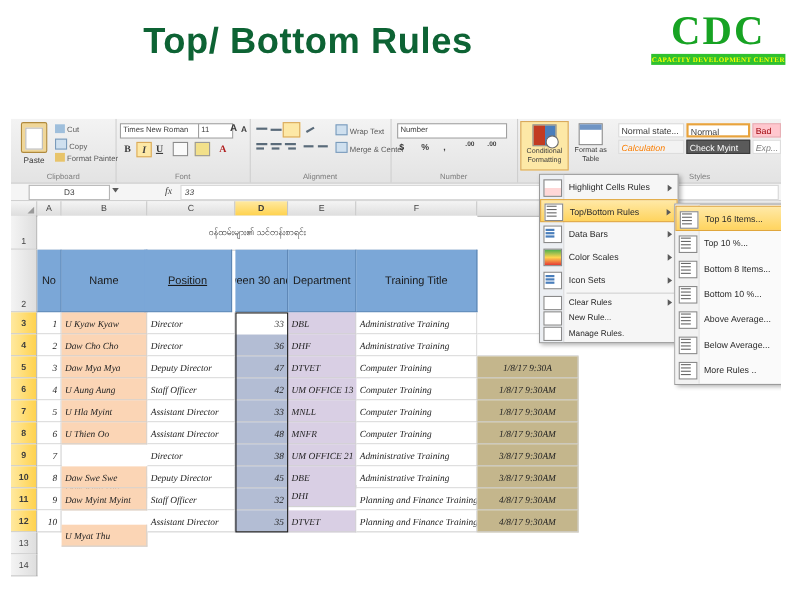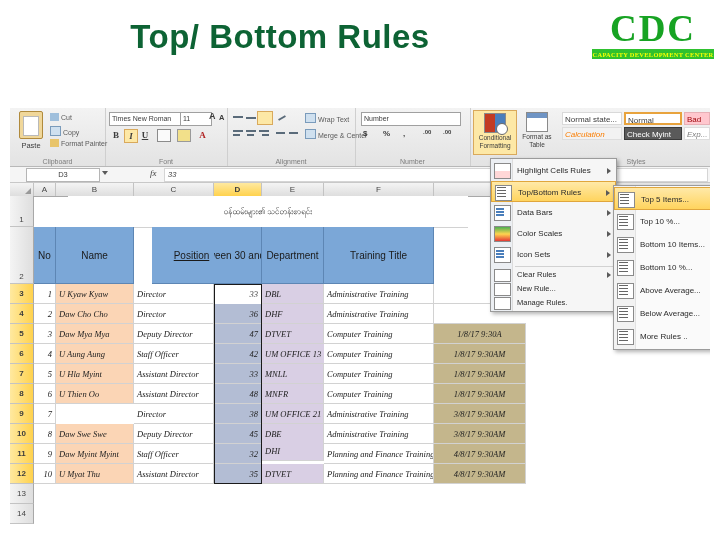--- a/index.html
+++ b/index.html
@@ -147,21 +147,21 @@
   .c-pos  {background:#fff;}
   .c-age  {background:#b3bdd4;text-align:right;}
   .c-dept {background:#d9cfe4;}
   .c-tt   {background:#fff;}
   .c-date {background:#c4b68c;text-align:center;}
   .hdr    {background:#7ba7d7;color:#1a1a1a;text-align:center;font-style:normal;
            font-family:"Liberation Sans",sans-serif;font-size:10px;
            display:flex;align-items:center;justify-content:center;line-height:10px;
            border-right:1px solid #5d86b4;border-bottom:1px solid #5d86b4;}
   #title-cell{position:absolute;background:#fff;font-size:8px;text-align:left;color:#2a2a2a;
-       border-bottom:1px solid #d2d2d2;display:flex;align-items:center;justify-content:center;margin-left:34px;}
+       border-bottom:1px solid #d2d2d2;display:flex;align-items:center;justify-content:center;}
   #age-selection{position:absolute;border:1.5px solid #1a1a1a;box-sizing:border-box;pointer-events:none;}
   #active-cell{position:absolute;background:#ffffff;}
 
   
   #cf-menu{position:absolute;left:480px;top:50px;width:125px;background:#f6f6f6;
      border:1px solid #9b9b9b;box-shadow:2px 2px 4px rgba(0,0,0,.3);z-index:30;padding:1px 0;}
   #cf-menu .strip{position:absolute;left:0;top:0;bottom:0;width:21px;background:#eceff3;border-right:1px solid #dcdcdc;}
   .mi{position:relative;height:21px;line-height:21px;padding-left:26px;font-size:8px;color:#2a2a2a;white-space:nowrap;}
   .mi.small{height:14px;line-height:14px;font-size:7.5px;}
   .mi.active{background:linear-gradient(#ffe9a8,#ffd45e);border:1px solid #e0a63c;box-sizing:border-box;}
@@ -326,21 +326,21 @@
       <div class="rowh sel" style="top: 201px; height: 20px; line-height: 20px;">8</div>
       <div class="rowh sel" style="top: 221px; height: 20px; line-height: 20px;">9</div>
       <div class="rowh sel" style="top: 241px; height: 20px; line-height: 20px;">10</div>
       <div class="rowh sel" style="top: 261px; height: 20px; line-height: 20px;">11</div>
       <div class="rowh sel" style="top: 281px; height: 20px; line-height: 20px;">12</div>
       <div class="rowh" style="top: 301px; height: 20px; line-height: 20px;">13</div>
       <div class="rowh" style="top: 321px; height: 20px; line-height: 20px;">14</div>
       <div id="title-cell" style="left: 24px; width: 400px; top: 13px; height: 31px;">ဝန်ထမ်းများ၏ သင်တန်းစာရင်း</div>
       <div class="cell hdr" style="left: 24px; width: 22px; top: 44px; height: 57px; line-height: 57px;">No</div>
       <div class="cell hdr" style="left: 46px; width: 78px; top: 44px; height: 57px; line-height: 57px;">Name</div>
-      <div class="cell hdr" style="left: 142px; width: 80px; top: 44px; height: 57px; line-height: 57px; text-decoration: underline;">Position</div>
+      <div class="cell hdr" style="left: 121px; width: 80px; top: 44px; height: 57px; line-height: 57px; text-decoration: underline;">Position</div>
       <div class="cell hdr" style="left: 204px; width: 48px; top: 44px; height: 57px; line-height: 57px;">Age between 30 and 50 Year</div>
       <div class="cell hdr" style="left: 252px; width: 62px; top: 44px; height: 57px; line-height: 57px;">Department</div>
       <div class="cell hdr" style="left: 314px; width: 110px; top: 44px; height: 57px; line-height: 57px;">Training Title</div>
       <div class="cell c-no" style="left: 24px; width: 22px; top: 101px; height: 20px; line-height: 20px;">1</div>
       <div class="cell c-name" style="left: 46px; width: 78px; top: 101px; height: 20px; line-height: 20px;">U Kyaw Kyaw</div>
       <div class="cell c-pos" style="left: 124px; width: 80px; top: 101px; height: 20px; line-height: 20px;">Director</div>
       <div class="cell c-age" style="left: 204px; width: 48px; top: 101px; height: 20px; line-height: 20px;">33</div>
       <div class="cell c-dept" style="left: 252px; width: 62px; top: 101px; height: 20px; line-height: 20px;">DBL</div>
       <div class="cell c-tt" style="left: 314px; width: 110px; top: 101px; height: 20px; line-height: 20px;">Administrative Training</div>
       <div class="cell c-date" style="left: 424px; width: 92px; top: 101px; height: 20px; line-height: 20px; background: rgb(255, 255, 255); border-right: none;"></div>
@@ -394,21 +394,21 @@
       <div class="cell c-tt" style="left: 314px; width: 110px; top: 241px; height: 20px; line-height: 20px;">Administrative Training</div>
       <div class="cell c-date" style="left: 424px; width: 92px; top: 241px; height: 20px; line-height: 20px;">3/8/17 9:30AM</div>
       <div class="cell c-no" style="left: 24px; width: 22px; top: 261px; height: 20px; line-height: 20px;">9</div>
       <div class="cell c-name" style="left: 46px; width: 78px; top: 261px; height: 20px; line-height: 20px;">Daw Myint Myint</div>
       <div class="cell c-pos" style="left: 124px; width: 80px; top: 261px; height: 20px; line-height: 20px;">Staff Officer</div>
       <div class="cell c-age" style="left: 204px; width: 48px; top: 261px; height: 20px; line-height: 20px;">32</div>
       <div class="cell c-dept" style="left: 252px; width: 62px; top: 258px; height: 20px; line-height: 20px;">DHI</div>
       <div class="cell c-tt" style="left: 314px; width: 110px; top: 261px; height: 20px; line-height: 20px;">Planning and Finance Training</div>
       <div class="cell c-date" style="left: 424px; width: 92px; top: 261px; height: 20px; line-height: 20px;">4/8/17 9:30AM</div>
       <div class="cell c-no" style="left: 24px; width: 22px; top: 281px; height: 20px; line-height: 20px;">10</div>
-      <div class="cell c-name" style="left: 46px; width: 78px; top: 281px; height: 20px; line-height: 20px;">U Myat Thu</div>
+      <div class="cell c-name" style="left: 46px; width: 78px; top: 294px; height: 20px; line-height: 20px;">U Myat Thu</div>
       <div class="cell c-pos" style="left: 124px; width: 80px; top: 281px; height: 20px; line-height: 20px;">Assistant Director</div>
       <div class="cell c-age" style="left: 204px; width: 48px; top: 281px; height: 20px; line-height: 20px;">35</div>
       <div class="cell c-dept" style="left: 252px; width: 62px; top: 281px; height: 20px; line-height: 20px;">DTVET</div>
       <div class="cell c-tt" style="left: 314px; width: 110px; top: 281px; height: 20px; line-height: 20px;">Planning and Finance Training</div>
       <div class="cell c-date" style="left: 424px; width: 92px; top: 281px; height: 20px; line-height: 20px;">4/8/17 9:30AM</div>
       <div id="active-cell" style="left: 204px; width: 48px; top: 101px; height: 20px; line-height: 20px; text-align: right; padding-right: 4px; box-sizing: border-box; font-family: &quot;Liberation Serif&quot;, serif; font-style: italic; font-size: 8.5px;">33</div>
       <div id="age-selection" style="left: 204px; width: 48px; top: 101px; height: 200px;"></div>
     </div>
 
   <div id="cf-menu">
@@ -419,22 +419,22 @@
       <div class="mi"><span class="mico ic-scale"></span><span>Color Scales</span><span class="arr"></span></div>
       <div class="mi"><span class="mico ic-bars"></span><span>Icon Sets</span><span class="arr"></span></div>
       <div class="msep"></div>
       <div class="mi small"><span class="mico"></span><span>Clear Rules</span><span class="arr"></span></div>
       <div class="mi small"><span class="mico"></span><span>New Rule...</span></div>
       <div class="mi small"><span class="mico"></span><span>Manage Rules.</span></div>
     </div>
 
   <div id="cf-submenu">
     <div class="strip"></div>
-  <div class="mi active"><span class="mico ic-top"></span><span>Top 5 Items...</span></div>
+  <div class="mi active"><span class="mico ic-top"></span><span>Top 16 Items...</span></div>
       <div class="mi"><span class="mico ic-top"></span><span>Top 10 %...</span></div>
-      <div class="mi"><span class="mico ic-top"></span><span>Bottom 10 Items...</span></div>
+      <div class="mi"><span class="mico ic-top"></span><span>Bottom 8 Items...</span></div>
       <div class="mi"><span class="mico ic-top"></span><span>Bottom 10 %...</span></div>
       <div class="mi"><span class="mico ic-top"></span><span>Above Average...</span></div>
       <div class="mi"><span class="mico ic-top"></span><span>Below Average...</span></div>
       <div class="mi"><span class="mico ic-top"></span><span>More Rules ..</span></div>
     </div>
 
 </div>
 
 </body></html>

